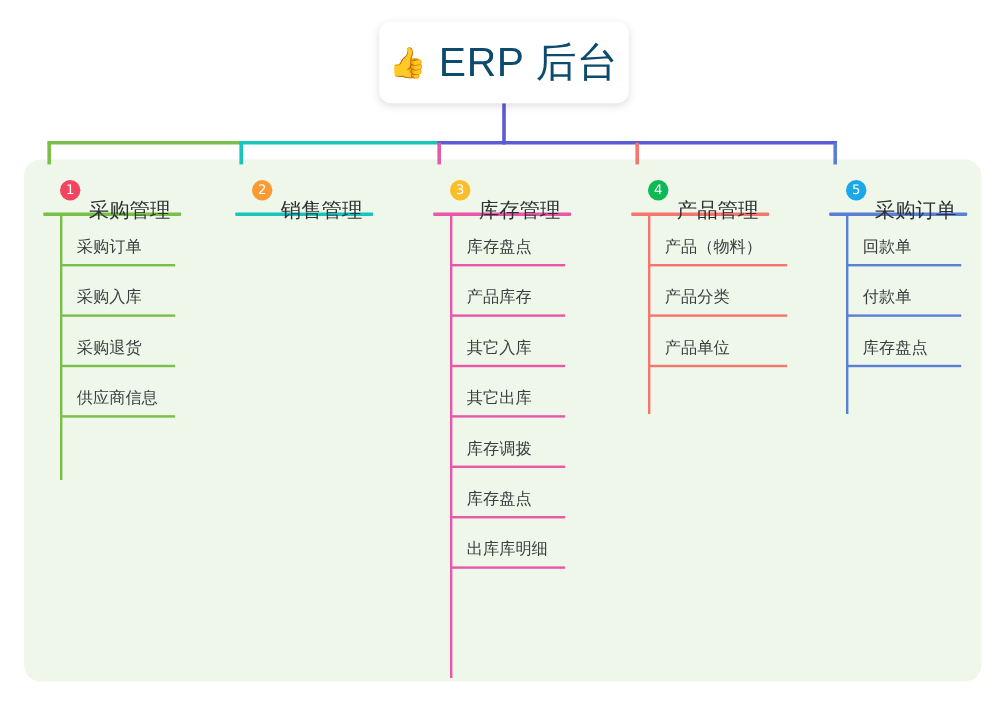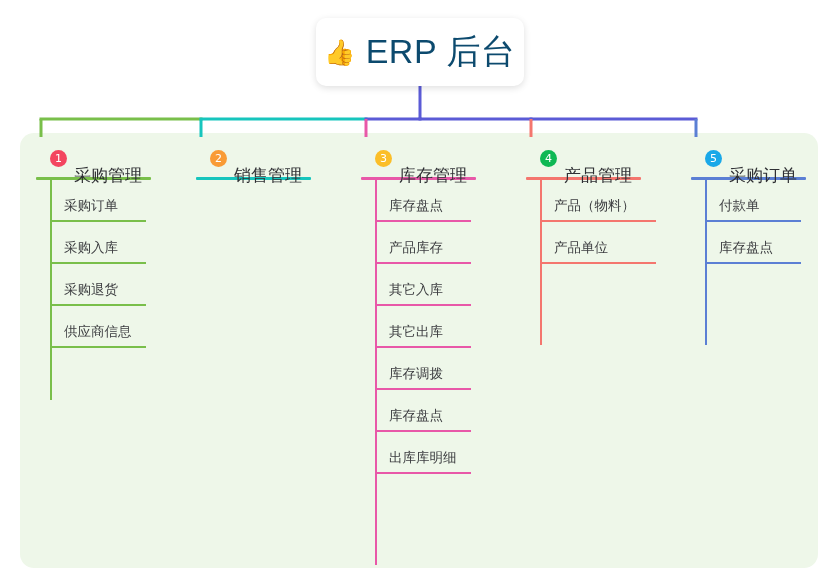--- a/index.html
+++ b/index.html
@@ -246,34 +246,42 @@
           <span class="col-title">产品管理</span>
         </div>
         <div class="col-rule" style="background: rgb(244, 118, 110);"></div>
         <div class="items">
           <div class="spine" style="background: rgb(244, 118, 110); height: 165px;"></div>
           <div class="leaf wide">
             <span class="leaf-label">产品（物料）</span>
             <div class="leaf-rule" style="background: rgb(244, 118, 110);"></div>
           </div>
           <div class="leaf wide">
+            <span class="leaf-label">产品分类</span>
+            <div class="leaf-rule" style="background: rgb(244, 118, 110);"></div>
+          </div>
+          <div class="leaf wide">
             <span class="leaf-label">产品单位</span>
             <div class="leaf-rule" style="background: rgb(244, 118, 110);"></div>
           </div>
         </div>
       </div>
       <div class="column" style="left: 691px;">
         <div class="col-header">
           <span class="badge" style="background: rgb(25, 168, 232);">5</span>
           <span class="col-title">采购订单</span>
         </div>
         <div class="col-rule" style="background: rgb(91, 127, 212);"></div>
         <div class="items">
           <div class="spine" style="background: rgb(91, 127, 212); height: 165px;"></div>
           <div class="leaf">
+            <span class="leaf-label">回款单</span>
+            <div class="leaf-rule" style="background: rgb(91, 127, 212);"></div>
+          </div>
+          <div class="leaf">
             <span class="leaf-label">付款单</span>
             <div class="leaf-rule" style="background: rgb(91, 127, 212);"></div>
           </div>
           <div class="leaf">
             <span class="leaf-label">库存盘点</span>
             <div class="leaf-rule" style="background: rgb(91, 127, 212);"></div>
           </div>
         </div>
       </div>
     </div>

